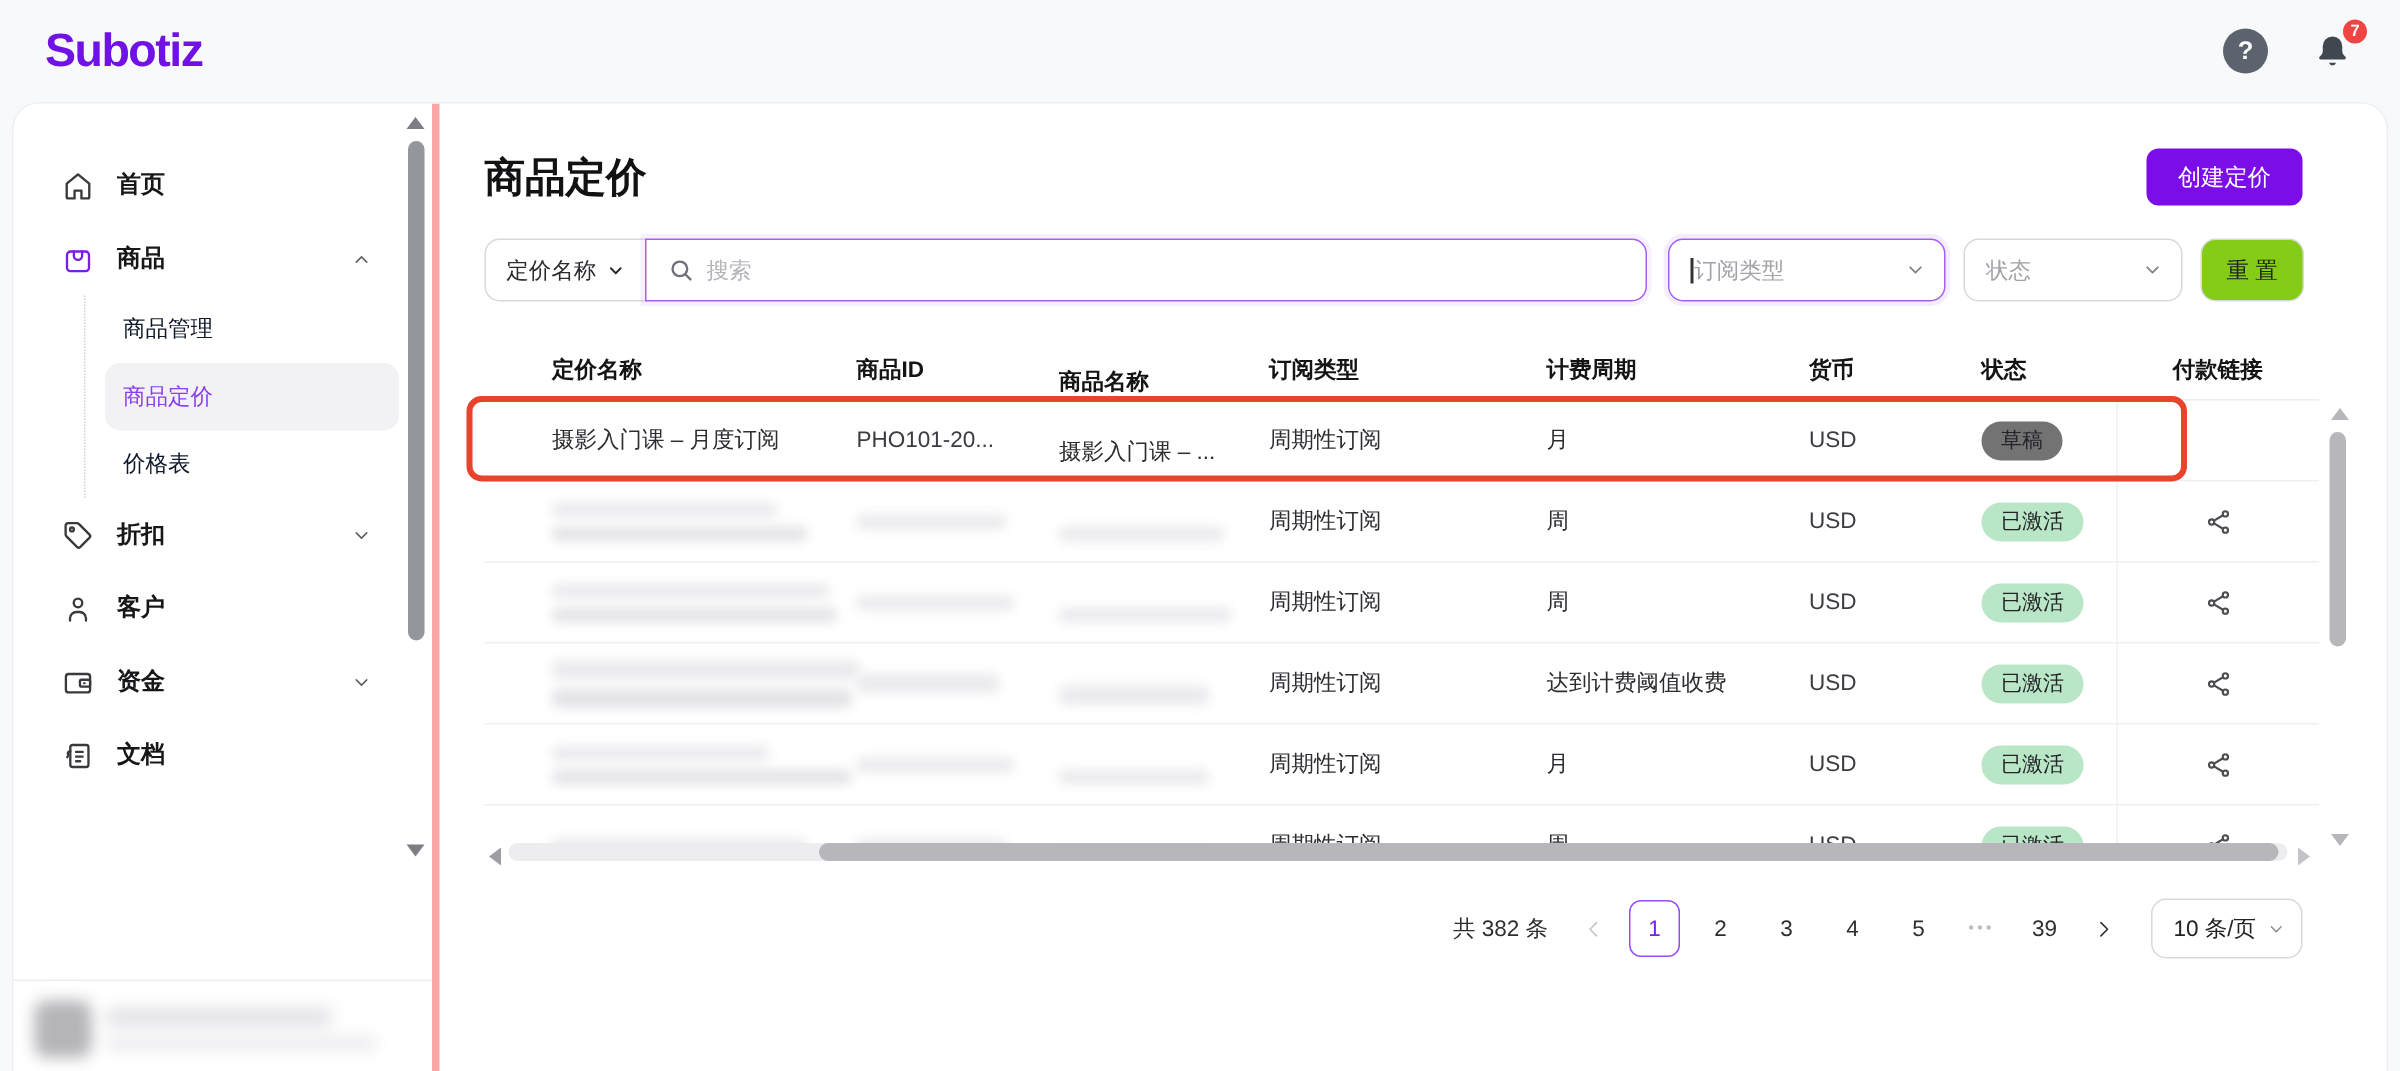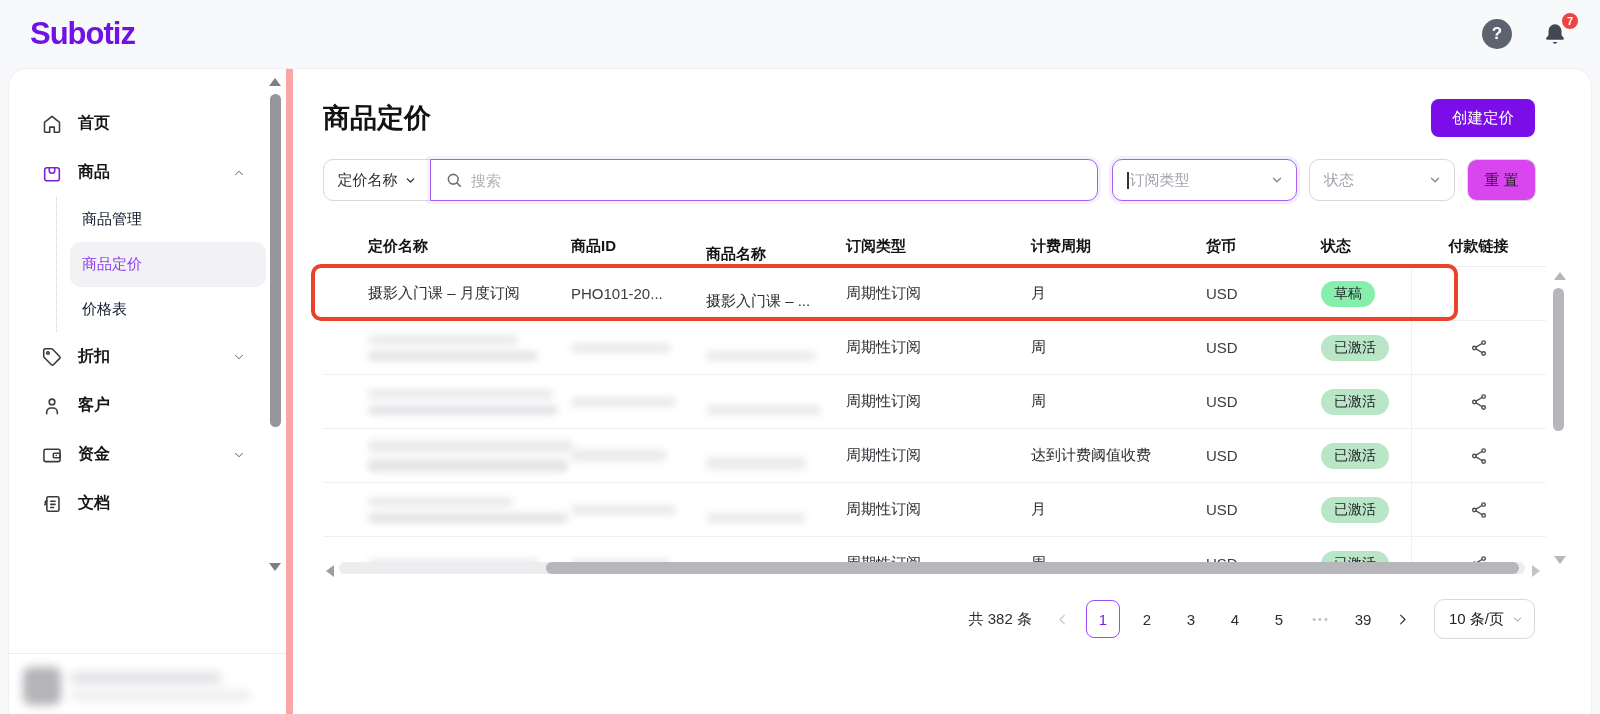--- a/index.html
+++ b/index.html
@@ -15,21 +15,21 @@
   .bell-wrap { position:relative; width:30px; height:30px; display:flex; align-items:center; justify-content:center; cursor:pointer; }
   .badge { position:absolute; top:-8px; right:-10px; min-width:20px; height:20px; border-radius:10px;
            background:#ee4444; border:2px solid #f8f9fa; color:#fff; font-size:11px; font-weight:700;
            display:flex; align-items:center; justify-content:center; padding:0 4px; }
 
   
   .card { position:absolute; left:8px; right:8px; top:68px; bottom:0; background:#fff;
           border:1px solid #efeff3; border-bottom:none; border-radius:18px 18px 0 0; display:flex; overflow:hidden; }
 
   
-  .sidebar { width:284px; position:relative; flex:none; border-right:7px solid #fca5a5; }
+  .sidebar { width:284px; position:relative; flex:none; border-right:5px solid #fca5a5; }
   .side-nav { padding-top:30px; }
   .side-item { height:49px; display:flex; align-items:center; gap:15px; padding:0 40px 0 32px; cursor:pointer; }
   .side-item .ico { width:22px; height:22px; flex:none; color:#3a3a3e; }
   .side-item .ico.purple { color:#7a1fe0; }
   .side-item .lbl { font-size:16px; font-weight:700; color:#17171a; }
   .side-item .chev { margin-left:auto; width:14px; height:14px; color:#5b5b60; }
   .chev svg, .ico svg { width:100%; height:100%; display:block; }
   .submenu { margin-left:47px; border-left:1px dotted #cfcfd6; padding-left:13px; }
   .sub-item { height:45px; width:196px; display:flex; align-items:center; padding-left:12px;
               border-radius:10px; font-size:15px; color:#0f172a; cursor:pointer; }
@@ -65,39 +65,39 @@
   .sicon { width:18px; height:18px; color:#707078; flex:none; }
   .sicon svg { width:100%; height:100%; }
   .sel { position:relative; border-radius:10px; display:flex; align-items:center; padding:0 34px 0 14px;
          font-size:15px; color:#a2a2aa; background:#fff; cursor:pointer; }
   .sel .chev { position:absolute; right:12px; width:14px; height:14px; color:#85858c; }
   .sel.focus { border:1.6px solid #a560f0; box-shadow:0 0 0 3px rgba(150,80,245,.10); }
   .sel.plain { border:1.4px solid #d8d8dd; }
   .sub-type { width:185px; margin-left:14px; }
   .status-f { width:146px; margin-left:12px; }
   .cursor-bar { width:1.5px; height:17px; background:#333; margin-right:1px; }
-  .reset-btn { width:69px; margin-left:12px; border:1.4px solid #d8d8dd; background:#d946ef; border-radius:10px;
+  .reset-btn { width:69px; margin-left:12px; border:1.4px solid #d8d8dd; background:#84cc16; border-radius:10px;
                font-size:15px; color:#222; cursor:pointer; font-family:inherit; }
 
   
   .table { position:absolute; left:30px; top:157px; width:1223px; height:337px; overflow:hidden; font-size:15px; }
   .tr { display:flex; align-items:center; }
   .thead { height:41px; font-weight:700; color:#141416; border-bottom:1px solid #ececef; }
   .row { height:54px; border-bottom:1px solid #f0f0f2; color:#2c2c31; }
   .row:first-of-type { height:52px; }
   .cpad { width:45px; flex:none; }
   .c1 { width:203px; flex:none; } .c2 { width:135px; flex:none; } .c3 { width:140px; flex:none;margin-top:16px; }
   .c4 { width:185px; flex:none; } .c5 { width:175px; flex:none; } .c6 { width:115px; flex:none; }
   .c7 { width:90px;  flex:none; }
   .c8 { width:135px; flex:none; align-self:stretch; display:flex; align-items:center; justify-content:center;
         border-left:1px solid #f0f0f2; }
   .thead .c8 { border-left:none; }
   .muted { color:#3c3c42; }
   .pill { display:inline-block; padding:4px 13px; border-radius:999px; font-size:14px; color:#222428; }
-  .pill.draft  { background:#86efac; }
+  .pill.draft  { background:#737373; }
   .pill.active { background:#b9e6c6; }
   .blurline { background:#e4e4e8; border-radius:4px; filter:blur(3.5px); }
   .share-ico { width:20px; height:20px; color:#4c4c52; cursor:pointer; }
   .share-ico svg { width:100%; height:100%; }
 
   
   .red-box { position:absolute; left:18px; top:195px; width:1147px; height:57px;
              border:4px solid #e8432b; border-radius:10px; pointer-events:none; }
 
   

